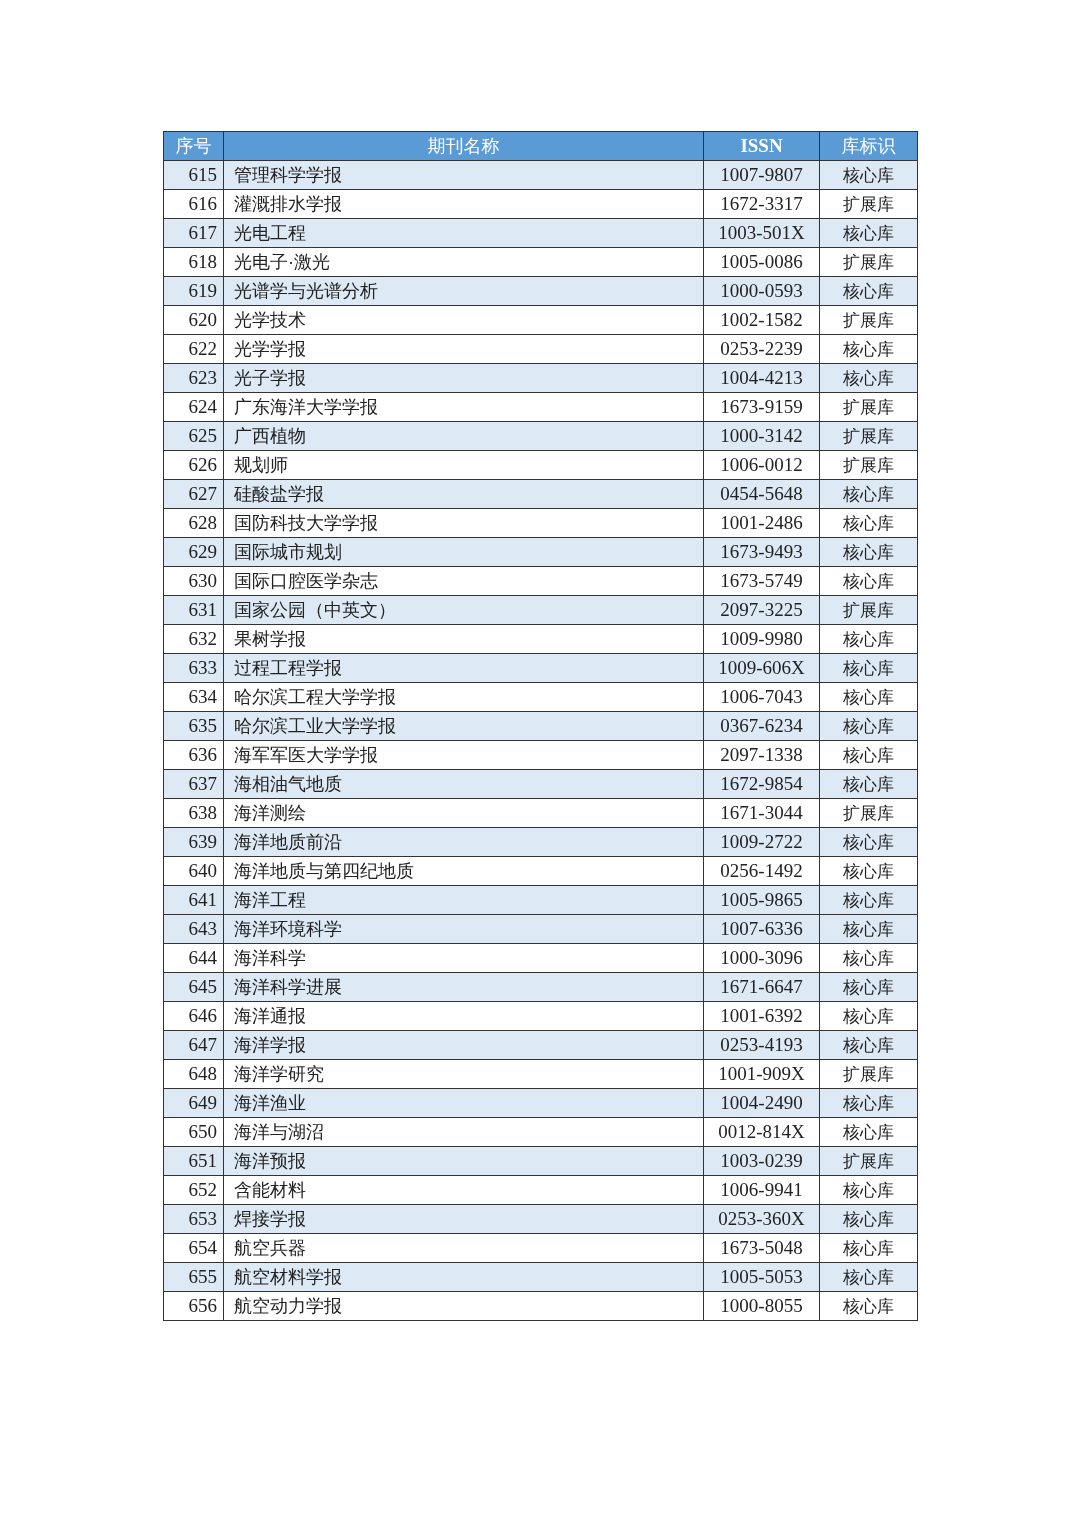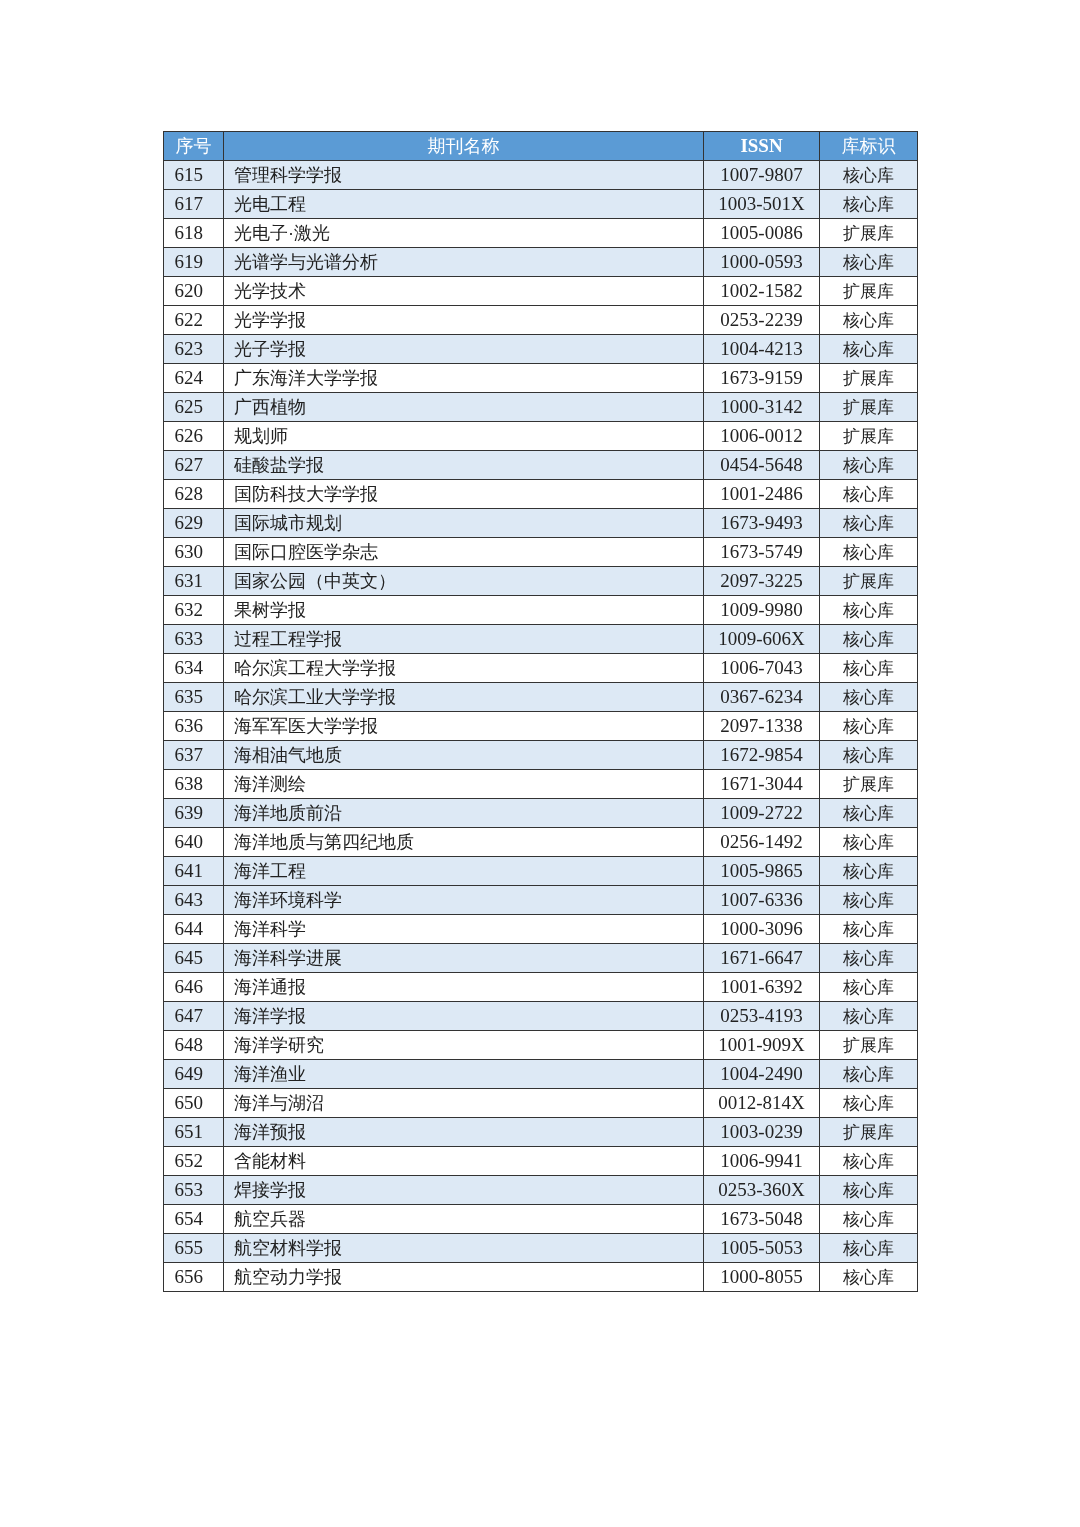--- a/index.html
+++ b/index.html
@@ -18,21 +18,21 @@
     table.jt th, table.jt td {
       border: 1.4px solid #333;
       height: 28px; padding: 0; line-height: 28px;
       white-space: nowrap; overflow: hidden;
     }
     table.jt th {
       background: #5b9bd5; color: #ffffff; font-weight: normal; text-align: center;
       font-family: "DejaVu Sans", sans-serif; font-size: 18px;
     }
     table.jt th.issn-h { font-family: "Liberation Serif", serif; font-weight: bold; font-size: 19px; }
-    table.jt td.num { text-align: right; padding-right: 20px; }
+    table.jt td.num { text-align: right; padding-right: 6px; }
     table.jt td.name { text-align: left; padding-left: 10px; font-family: Liberation Sans, sans-serif; font-size: 18px; }
     table.jt td.issn { text-align: center; }
     table.jt td.lib { text-align: center; font-family: "DejaVu Sans", sans-serif; font-size: 17px; }
     table.jt tr.alt td { background: #dde9f5; }
   </style>
 </head>
 <body>
 
 <div class="page">
   <table class="jt">
@@ -50,20 +50,26 @@
         <th>库标识</th>
       </tr>
     </thead>
     <tbody id="tbody">
         <tr class="alt">
           <td class="num">615</td>
           <td class="name">管理科学学报</td>
           <td class="issn">1007-9807</td>
           <td class="lib">核心库</td>
         </tr>
+        <tr>
+          <td class="num">616</td>
+          <td class="name">灌溉排水学报</td>
+          <td class="issn">1672-3317</td>
+          <td class="lib">扩展库</td>
+        </tr>
         <tr class="alt">
           <td class="num">617</td>
           <td class="name">光电工程</td>
           <td class="issn">1003-501X</td>
           <td class="lib">核心库</td>
         </tr>
         <tr>
           <td class="num">618</td>
           <td class="name">光电子·激光</td>
           <td class="issn">1005-0086</td>

